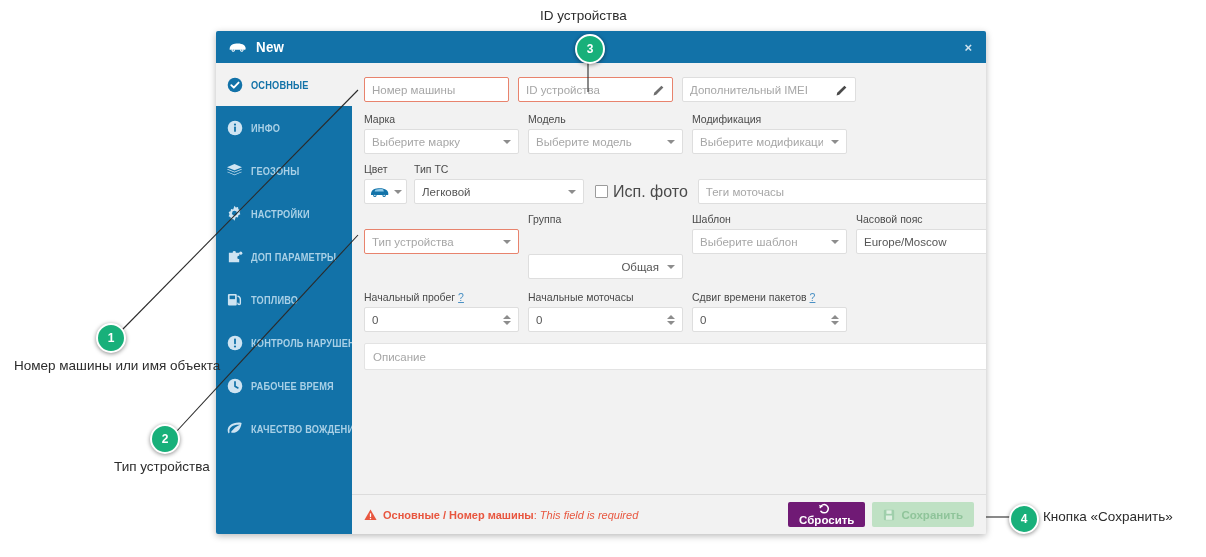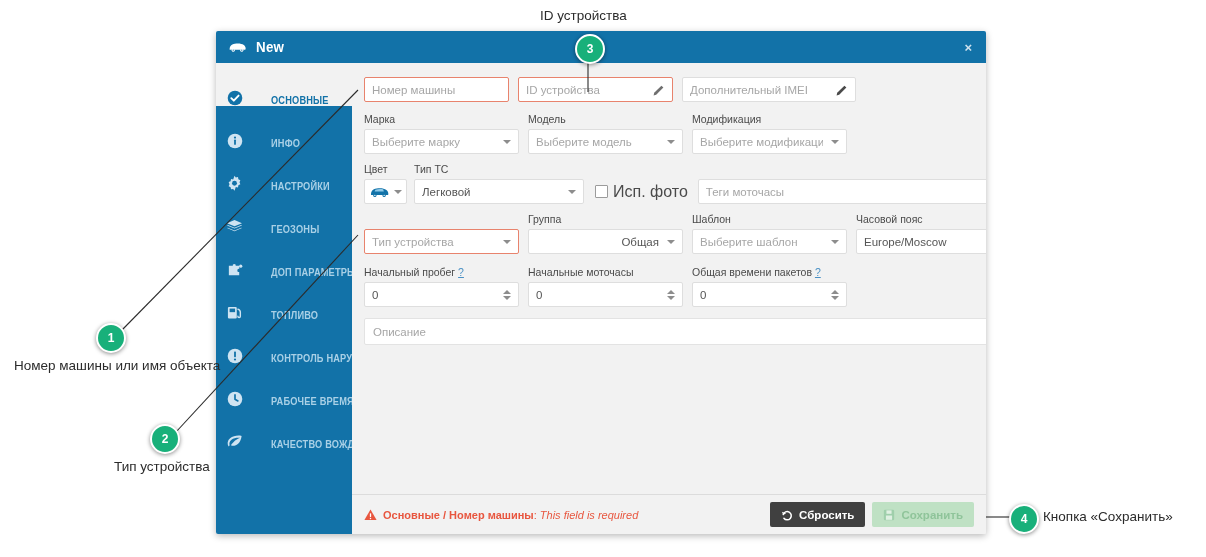--- a/index.html
+++ b/index.html
@@ -36,23 +36,23 @@
     line-height:1;padding:3px 4px;font-weight:bold;
   }
   .dlg-body{display:flex;height:471px;}
 
   
   .sidebar{
     width:136px;background:#1272a8;flex:0 0 136px;padding-top:0;
     position:relative;
   }
   .side-item{
-    height:43px;display:flex;align-items:flex-end;padding-left:10px;
+    height:43px;display:flex;align-items:center;padding-left:10px;
     color:#a9d0e6;font-size:10.5px;font-weight:bold;letter-spacing:.2px;
-    cursor:pointer;position:relative;gap:20px;
+    cursor:pointer;position:relative;
   }
   .side-item .lbl{transform:scaleX(.88);transform-origin:left center;white-space:nowrap;}
   .side-item.active{background:#f2f2f2;color:#1272a8;}
   .side-ico{
     width:17px;height:17px;margin-right:8px;flex:0 0 17px;
     display:flex;align-items:center;justify-content:center;
   }
   .side-ico svg{display:block;}
 
   
@@ -116,21 +116,21 @@
   .err-msg .tri{margin-right:6px;display:flex;}
   .err-msg b{font-weight:bold;}
   .err-msg i{font-style:italic;margin-left:3px;}
   .btns{margin-left:auto;display:flex;gap:7px;}
   .btn{
     height:25px;border-radius:2px;display:flex;align-items:center;
     padding:0 11px;font-size:11.5px;font-weight:bold;cursor:pointer;
     box-sizing:border-box;
   }
   .btn .bi{margin-right:6px;display:flex;align-items:center;}
-  .btn-reset{background:#404040;color:#fff;}
+  .btn-reset{background:#701a75;color:#fff;flex-direction:column;}
   .btn-save{background:#bfe1c4;color:#8fc49a;cursor:default;}
 
   
   .marker{
     position:absolute;width:26px;height:26px;border-radius:50%;
     background:#18b07a;color:#fff;font-size:12px;font-weight:bold;
     display:flex;align-items:center;justify-content:center;
     border:2.5px solid #fff;
     box-shadow:0 1px 4px rgba(0,0,0,.45);
     z-index:20;
@@ -188,37 +188,37 @@
                 <circle cx="8" cy="8" r="7.3" fill="#cfe4f2"></circle>
                 <rect x="7.1" y="6.6" width="1.8" height="5.2" rx=".6" fill="#1272a8"></rect>
                 <circle cx="8" cy="4.6" r="1.1" fill="#1272a8"></circle>
               </svg>
           </span>
           <span class="lbl">ИНФО</span>
         </div>
 
         <div class="side-item">
           <span class="side-ico">
-            <svg width="17" height="17" viewBox="0 0 18 18">
-              <path d="M9 .8l1.4 1.9 2.3-.5.4 2.3 2.1 1-.9 2.2.9 2.2-2.1 1-.4 2.3-2.3-.5L9 16.6l-1.4-1.9-2.3.5-.4-2.3-2.1-1 .9-2.2L2.8 7.5l2.1-1 .4-2.3 2.3.5z" fill="#cfe4f2"></path>
-              <circle cx="9" cy="8.7" r="2.6" fill="#1272a8"></circle>
-            </svg>
-          </span>
-          <span class="lbl">НАСТРОЙКИ</span>
-        </div>
-
-        <div class="side-item">
-          <span class="side-ico">
             <svg width="17" height="15" viewBox="0 0 18 16">
               <path d="M9 1l8 3.4L9 7.8 1 4.4z" fill="#cfe4f2"></path>
               <path d="M9 9.4l7.1-3 .9.4L9 10.2 1 6.8l.9-.4z" fill="#cfe4f2"></path>
               <path d="M9 12.2l7.1-3 .9.4L9 13 1 9.6l.9-.4z" fill="#cfe4f2"></path>
             </svg>
           </span>
           <span class="lbl">ГЕОЗОНЫ</span>
+        </div>
+
+        <div class="side-item">
+          <span class="side-ico">
+            <svg width="17" height="17" viewBox="0 0 18 18">
+              <path d="M9 .8l1.4 1.9 2.3-.5.4 2.3 2.1 1-.9 2.2.9 2.2-2.1 1-.4 2.3-2.3-.5L9 16.6l-1.4-1.9-2.3.5-.4-2.3-2.1-1 .9-2.2L2.8 7.5l2.1-1 .4-2.3 2.3.5z" fill="#cfe4f2"></path>
+              <circle cx="9" cy="8.7" r="2.6" fill="#1272a8"></circle>
+            </svg>
+          </span>
+          <span class="lbl">НАСТРОЙКИ</span>
         </div>
 
         <div class="side-item">
           <span class="side-ico">
             <svg width="17" height="16" viewBox="0 0 18 17">
               <path d="M3 4h4.2a1.6 1.6 0 113.1 0H14v3.4a1.6 1.6 0 100 3.1V14H3z" fill="#cfe4f2"></path>
               <circle cx="15.6" cy="4.4" r="1.7" fill="#cfe4f2"></circle>
             </svg>
           </span>
           <span class="lbl">ДОП ПАРАМЕТРЫ</span>
@@ -359,21 +359,21 @@
         </div>
 
         <div class="row">
           <div class="fieldwrap" style="width:155px;">
             <div class="flabel">&nbsp;</div>
             <div class="inp err">
               <span class="ph grow">Тип устройства</span>
               <span class="caret"></span>
             </div>
           </div>
-          <div class="fieldwrap" style="width:155px;">
+          <div class="fieldwrap" style="width:155px;gap:25px;">
             <div class="flabel">Группа</div>
             <div class="inp">
               <span class="val right">Общая</span>
               <span class="caret"></span>
             </div>
           </div>
           <div class="fieldwrap" style="width:155px;">
             <div class="flabel">Шаблон</div>
             <div class="inp">
               <span class="ph grow">Выберите шаблон</span>
@@ -408,21 +408,21 @@
             <div class="inp">
               <span class="val grow">0</span>
               <span class="spin">
                   <span class="up"></span>
                   <span class="dn"></span>
                 </span>
             </div>
           </div>
           <div class="fieldwrap" style="width:155px;">
             <div class="flabel">
-              <span>Общая времени пакетов</span>
+              <span>Сдвиг времени пакетов</span>
               <span class="q">?</span>
             </div>
             <div class="inp">
               <span class="val grow">0</span>
               <span class="spin">
                   <span class="up"></span>
                   <span class="dn"></span>
                 </span>
             </div>
           </div>

